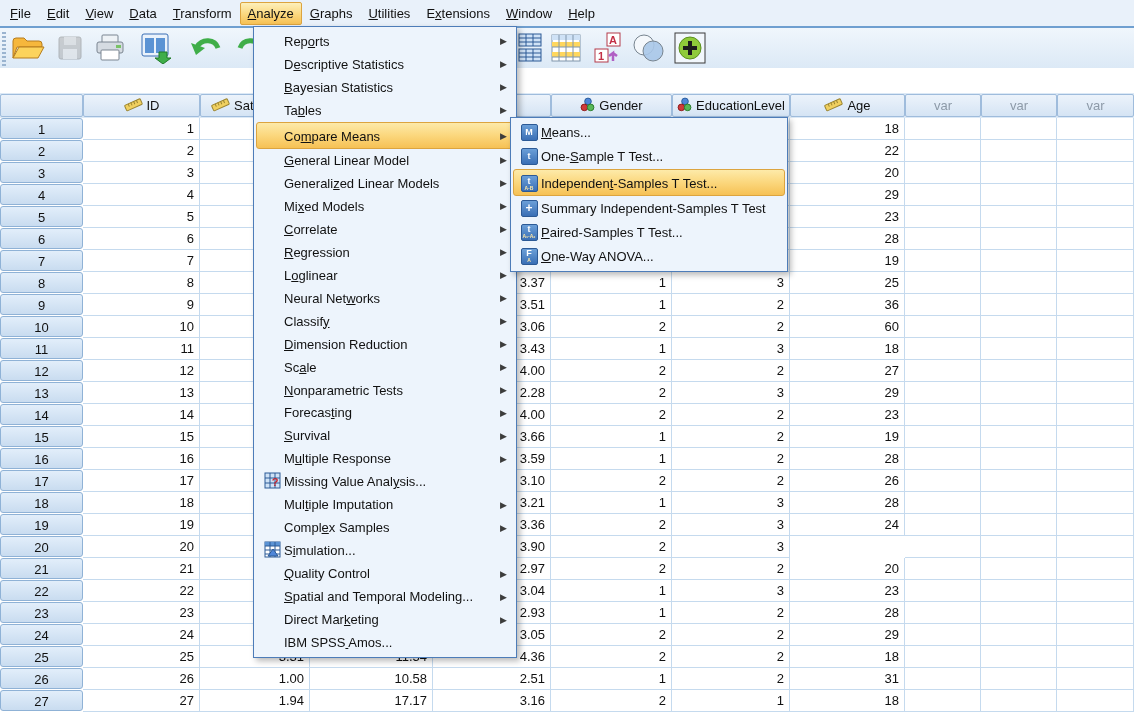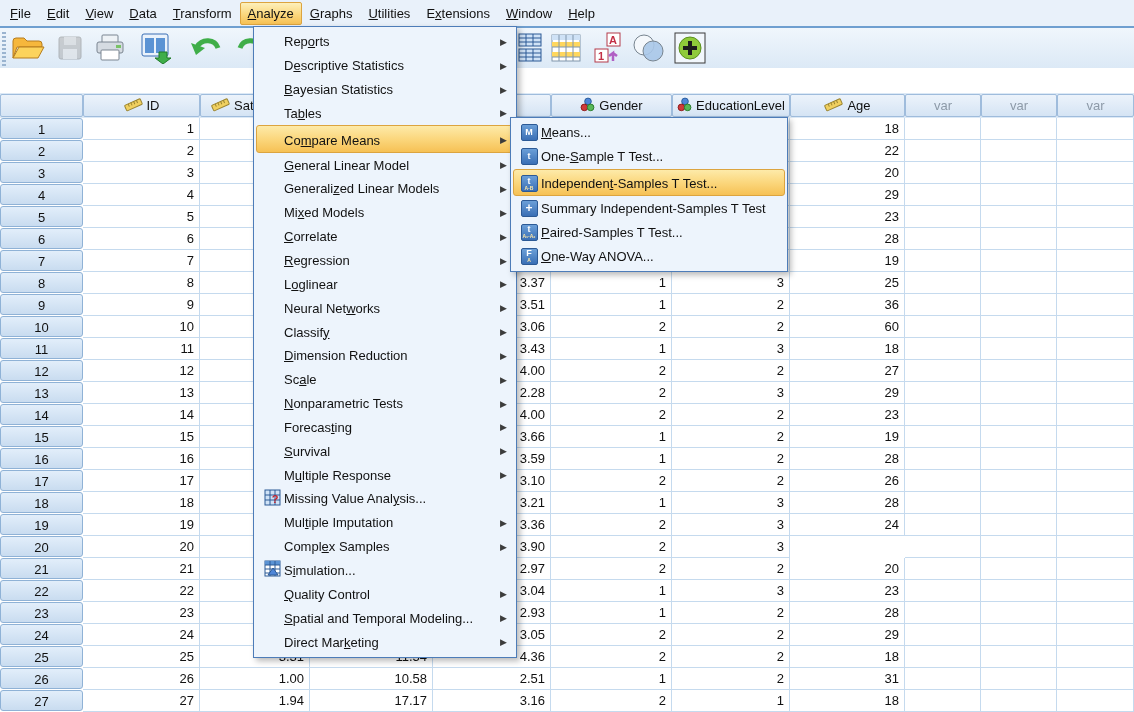--- a/index.html
+++ b/index.html
@@ -713,20 +713,24 @@
       <div class="m-row">
         <span class="islot"></span>
         <span><u>S</u>patial and Temporal Modeling...</span>
         <span class="arrow">▶</span>
       </div>
       <div class="m-row">
         <span class="islot"></span>
         <span>Direct Mar<u>k</u>eting</span>
         <span class="arrow">▶</span>
       </div>
+      <div class="m-row">
+        <span class="islot"></span>
+        <span>IBM SPSS<u> </u>Amos...</span>
+      </div>
     </div>
 
   <div class="panel" id="compare-means-submenu">
       <div class="m-row">
         <span class="islot">
           <span class="sq">M</span>
         </span>
         <span><u>M</u>eans...</span>
       </div>
       <div class="m-row">

